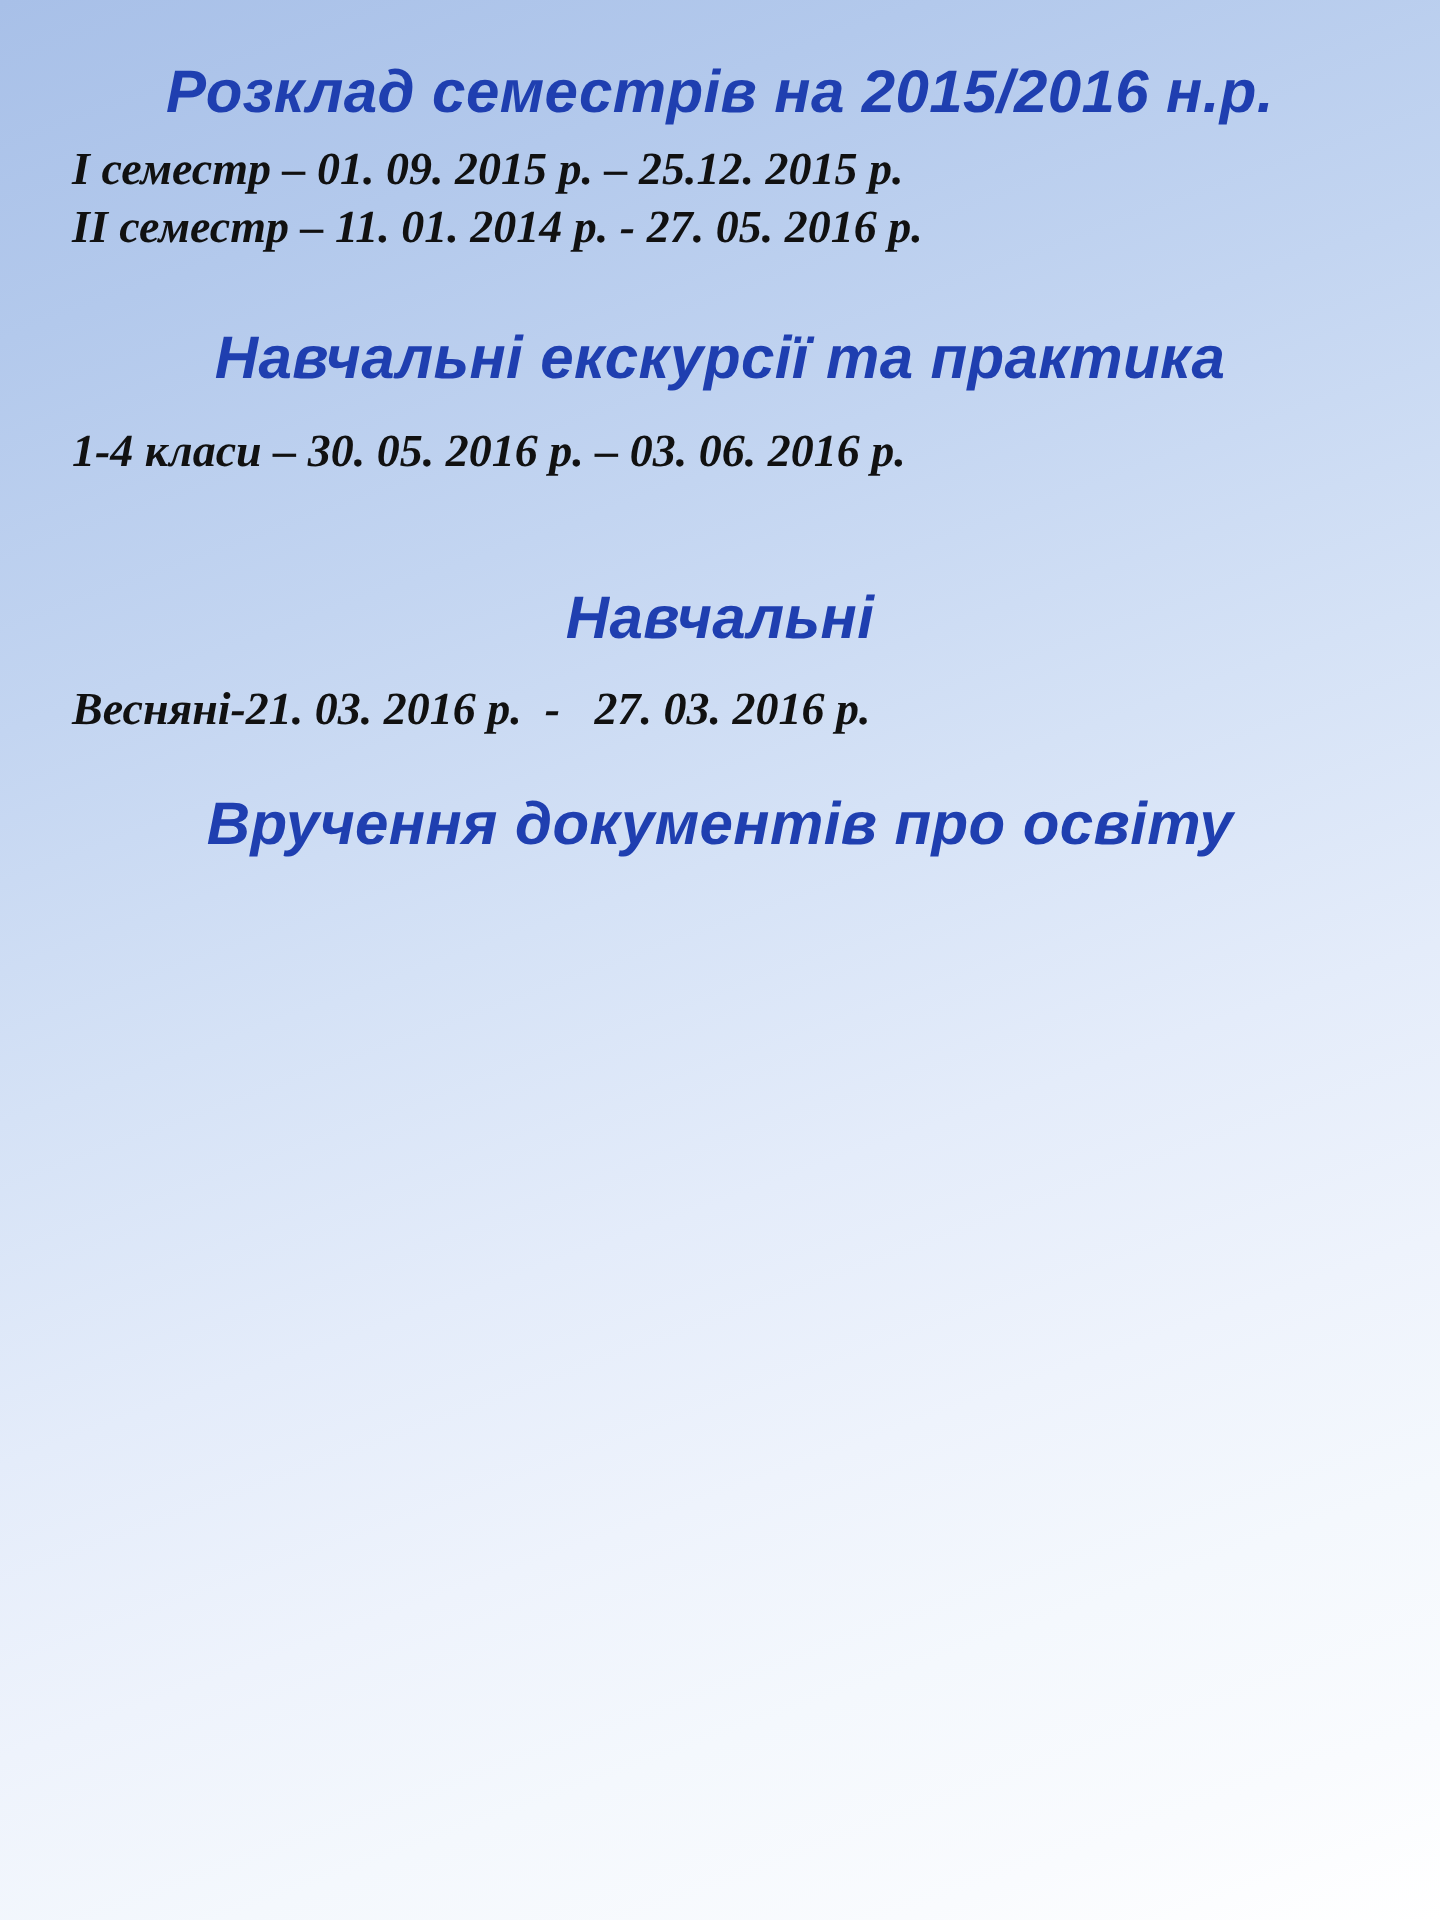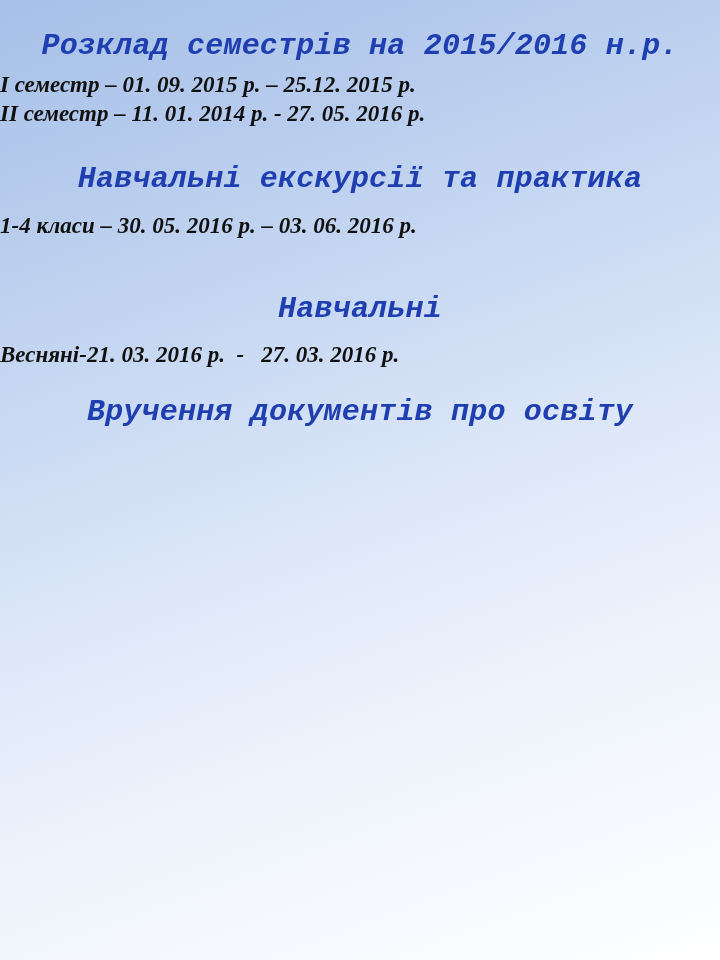--- a/index.html
+++ b/index.html
@@ -40,32 +40,33 @@
     padding: 0;
   }
   .heading {
     text-align: center;
     color: #1f3fb0;
     font-weight: bold;
     font-style: italic;
     font-size: 30px;
     line-height: 1.12;
     letter-spacing: 0.2px;
-    font-family: Liberation Mono, monospace;
+    font-family: Liberation Sans, sans-serif;
   }
   .heading.h-sched {
     margin-bottom: 6px;
   }
   .body-line {
     text-align: left;
     color: #111111;
     font-weight: bold;
     font-style: italic;
     font-size: 23px;
     line-height: 1.30;
+    padding-left: 36px;
     font-family: "Liberation Serif", serif;
     white-space: pre;
   }
   .gap-sm { height: 14px; }
   .gap-md { height: 34px; }
   .gap-lg { height: 52px; }
   .gap-xl { height: 26px; }
 </style>
 </head>
 <body>

